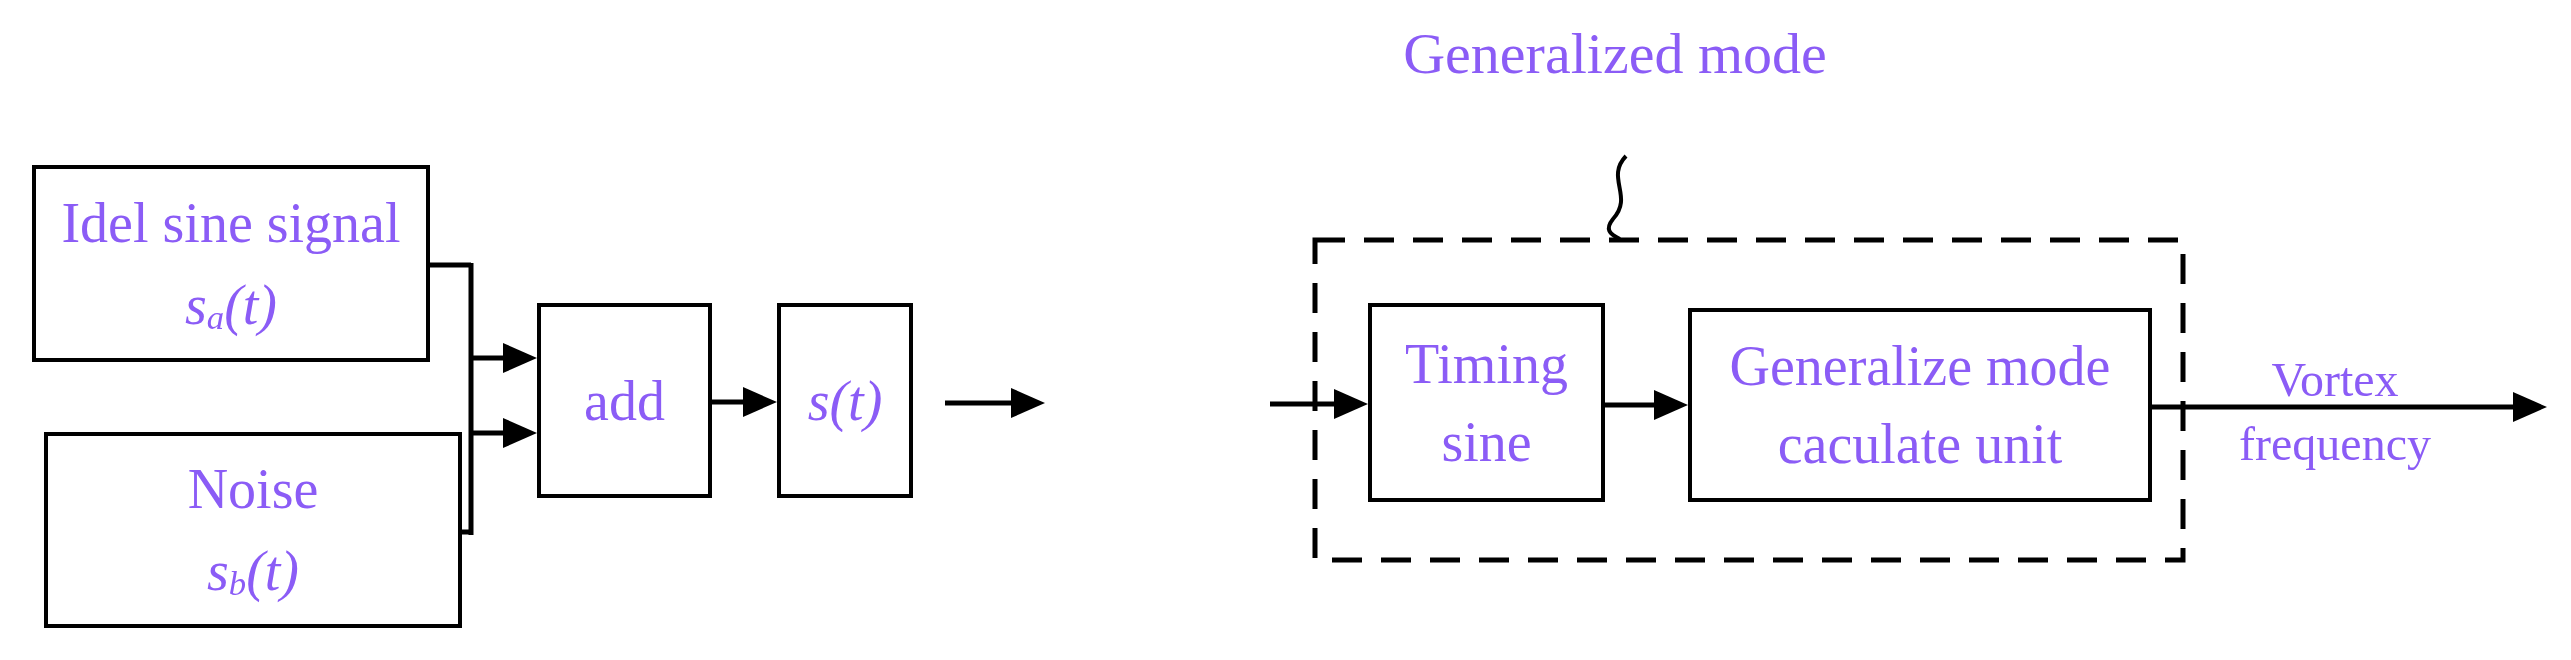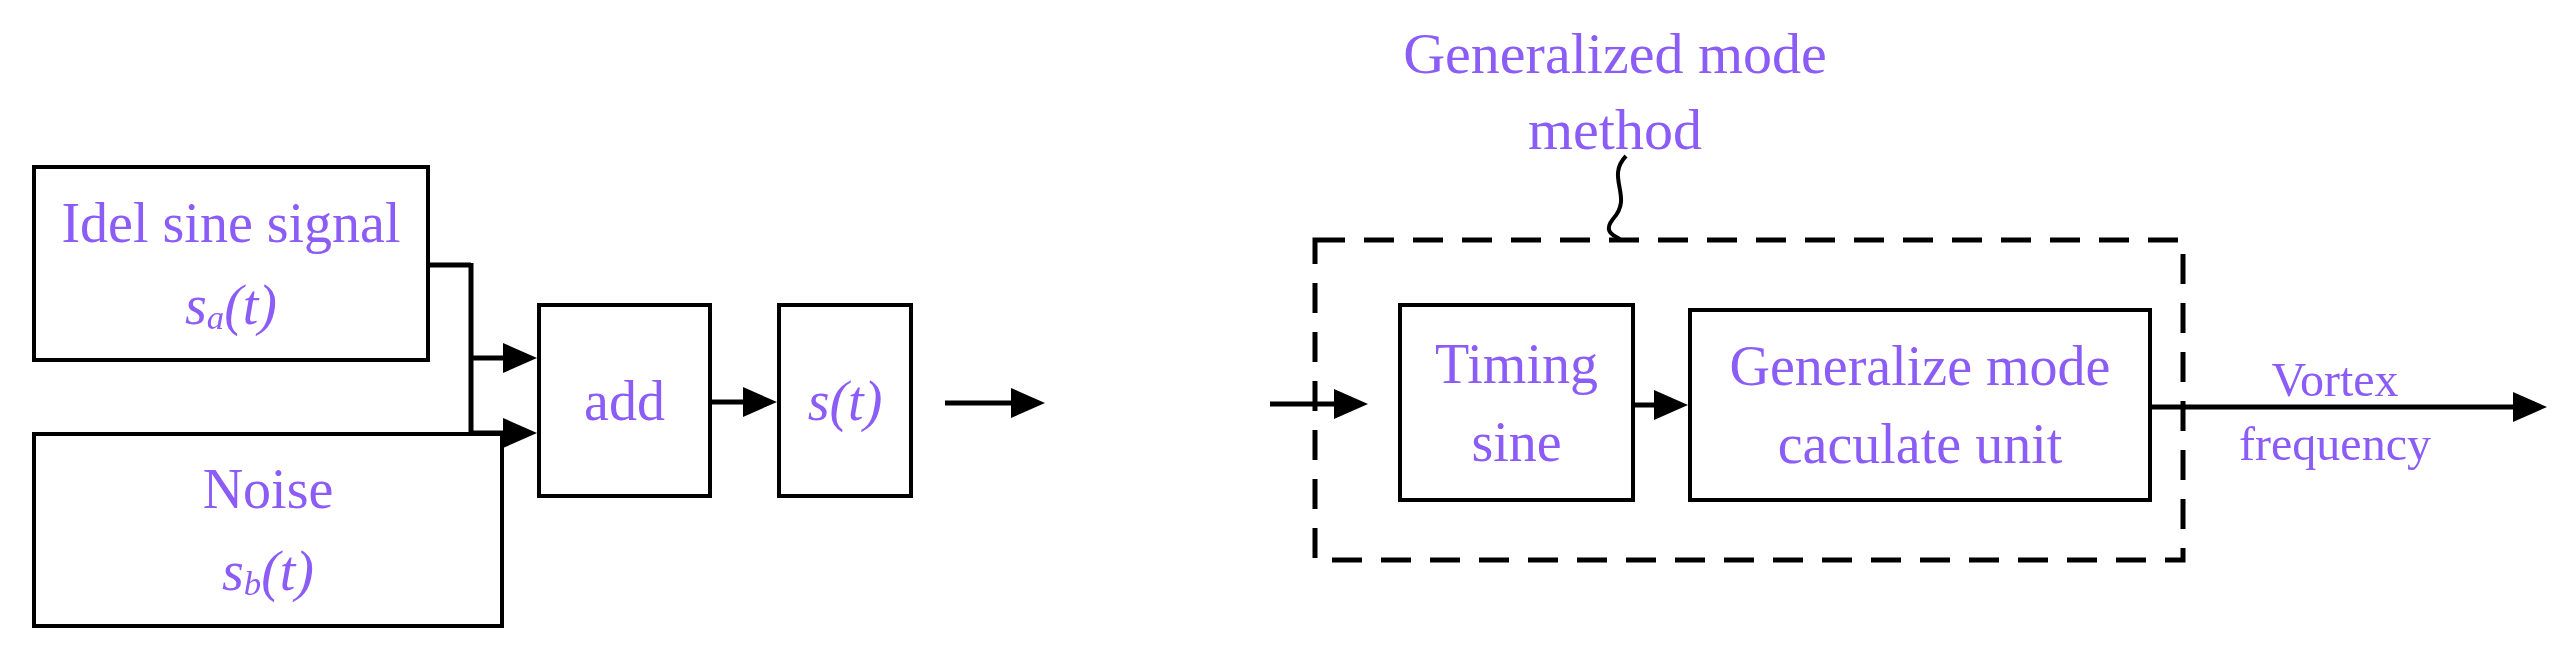--- a/index.html
+++ b/index.html
@@ -85,43 +85,42 @@
 
     <path d="M 1605 405 H 1659" stroke="#000" stroke-width="5" fill="none"></path>
     <polygon points="1688,405 1654,390 1654,420" fill="#000"></polygon>
 
     <path d="M 2152 407 H 2518" stroke="#000" stroke-width="5" fill="none"></path>
     <polygon points="2547,407 2513,392 2513,422" fill="#000"></polygon>
   </svg>
 
   <div class="floating-label" style="left:1395px; top:16px; width:440px;">
     <div>Generalized mode</div>
-    <div>method</div>
   </div>
 
   <div class="node" style="left:32px; top:165px; width:398px; height:197px;">
     <div>Idel sine signal</div>
     <div class="formula"><span>s</span><sub>a</sub><span>(t)</span></div>
   </div>
 
-  <div class="node" style="left:32px; top:432px; width:472px; height:196px;">
+  <div class="node" style="left:44px; top:432px; width:418px; height:196px;">
     <div>Noise</div>
     <div class="formula"><span>s</span><sub>b</sub><span>(t)</span></div>
   </div>
 
   <div class="node" style="left:537px; top:303px; width:175px; height:195px;text-align:right;">
     <div>add</div>
   </div>
 
   <div class="node" style="left:777px; top:303px; width:136px; height:195px;justify-content:center;">
     <div class="formula"><span>s</span><span>(t)</span></div>
   </div>
 
 
-  <div class="node" style="left:1368px; top:303px; width:237px; height:199px; line-height:78px;margin-left:30px;">
+  <div class="node" style="left:1368px; top:303px; width:237px; height:199px; line-height:78px;">
     <div>Timing</div>
     <div>sine</div>
   </div>
 
   <div class="node" style="left:1688px; top:308px; width:464px; height:194px; line-height:78px;">
     <div>Generalize mode</div>
     <div>caculate unit</div>
   </div>
 
   <div class="out-label" style="left:2160px; top:348px; width:350px;">

